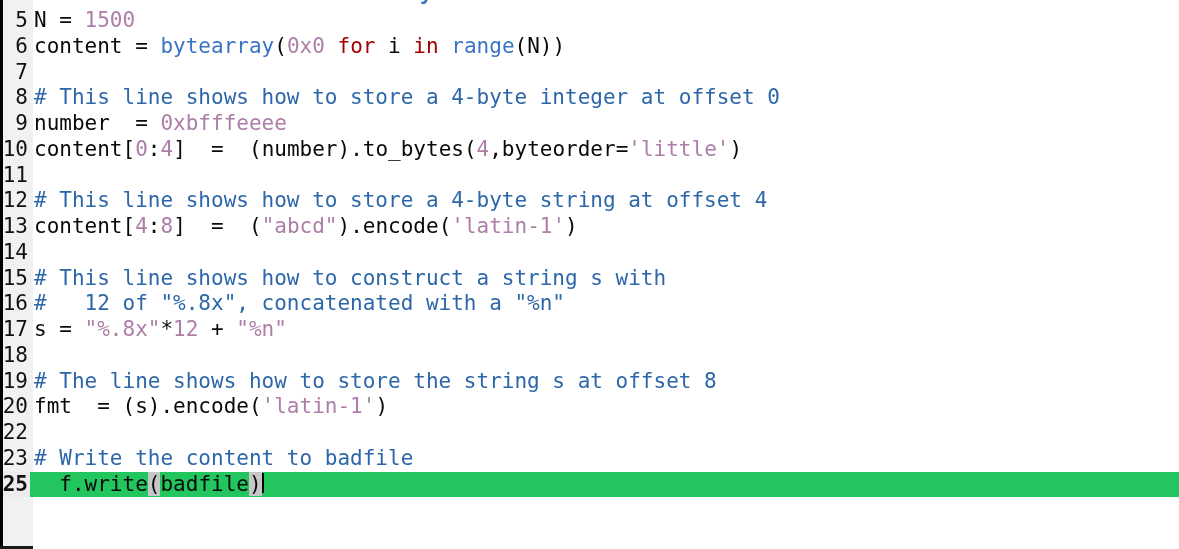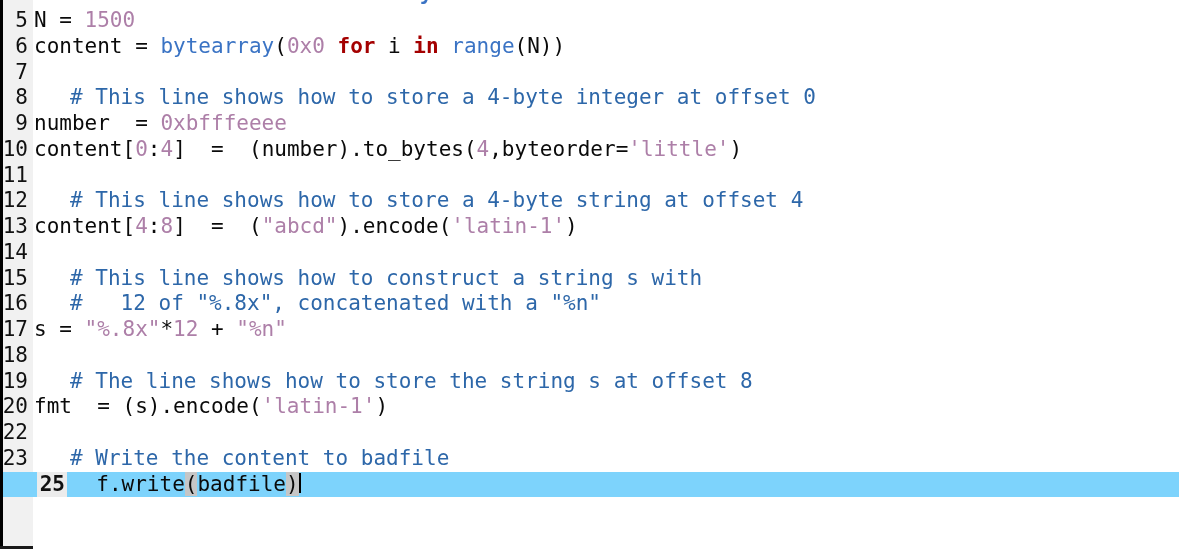--- a/index.html
+++ b/index.html
@@ -42,26 +42,26 @@
   }
   .row .gutter{
     flex:none;width:28px;padding-right:2px;
     background:#f1f1f1;
     text-align:right;color:#111;
   }
   .row .code{
     flex:1 1 auto;padding-left:4px;
     white-space:pre;
   }
-  .row.current{background:#7dd3fc;padding-left:37px;}
+  .row.current{background:#22c55e;}
   .row.current .gutter{background:#ececec;font-weight:bold;}
   .tok-p{color:var(--plain);}
-  .tok-k{color:var(--keyword);font-weight:bold;}
+  .tok-k{color:var(--keyword);font-weight:normal;}
   .tok-b{color:var(--builtin);}
-  .tok-c{color:var(--comment);margin-left:36px;}
+  .tok-c{color:var(--comment);}
   .tok-s{color:var(--string);text-align:right;}
   .tok-g{color:var(--modifier);}
   .tok-m{color:var(--plain);background:var(--bracket_bg);}
   .cursor{
     display:inline-block;width:2px;height:20px;
     background:#000;vertical-align:middle;margin-bottom:3px;
   }
 </style>
 </head>
 <body>

